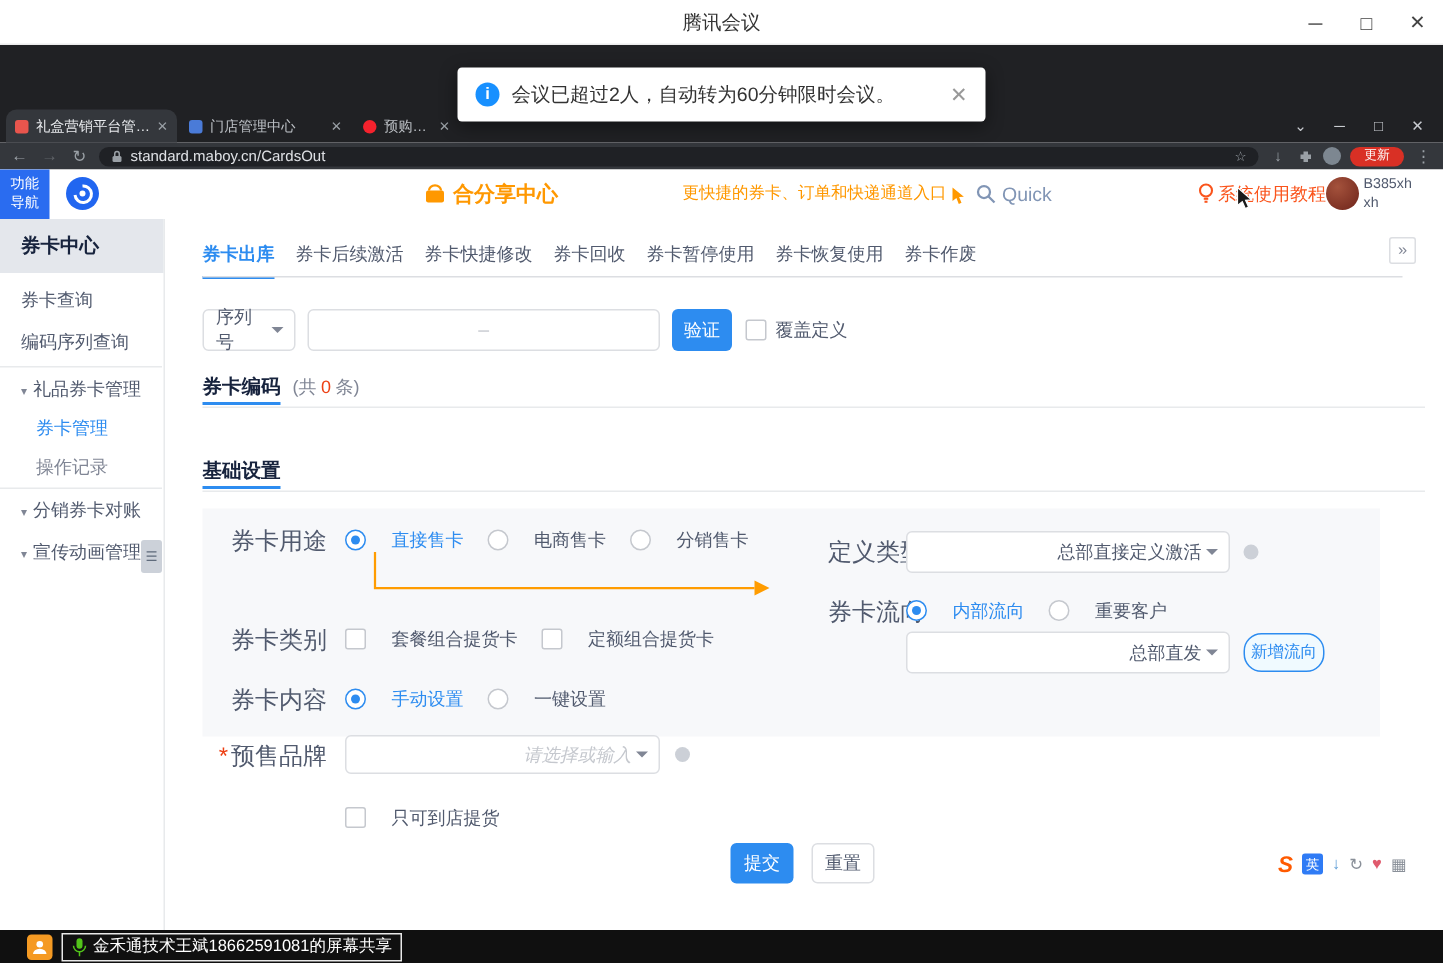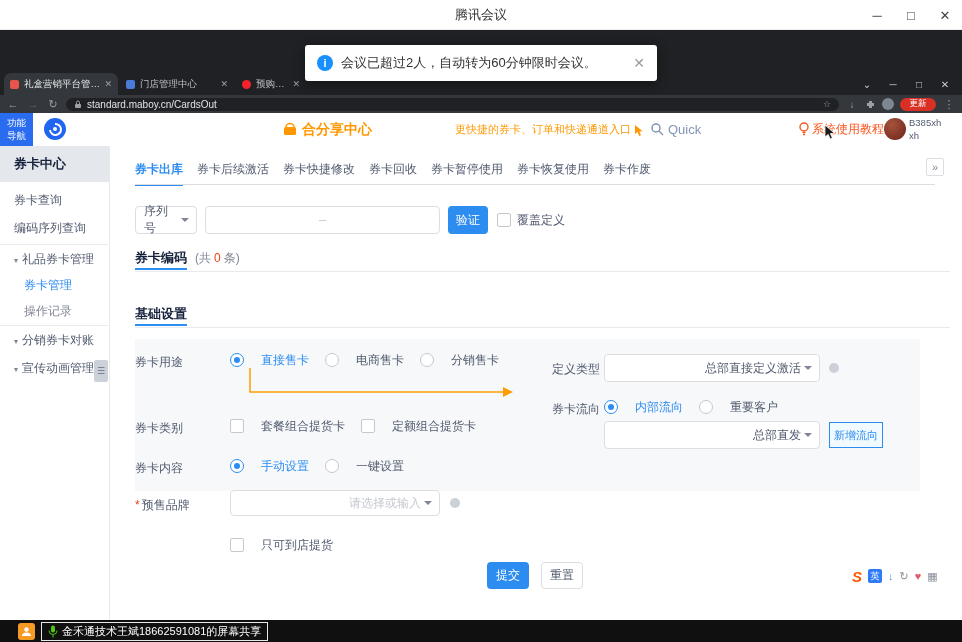--- a/index.html
+++ b/index.html
@@ -54,32 +54,32 @@
   .sb-handle{left:94px;top:214px;width:14px;height:22px;background:#ccd1d9;border-radius:2px;color:#5f6b7c;font-size:9px;display:flex;align-items:center;justify-content:center;}
 
   
   .ptabs{left:135px;top:156px;display:flex;gap:14px;}
   .ptab{font-size:12px;line-height:26px;height:28px;color:#515a6e;white-space:nowrap;}
   .ptab.active{color:#2d8cf0;font-weight:600;border-bottom:2px solid #2d8cf0;}
   .hr{height:1px;background:#e8eaec;}
   .hr.tabline{background:#dcdee2;}
   .expand-btn{left:926px;top:158px;width:18px;height:18px;border:1px solid #dcdee2;border-radius:2px;background:#fff;color:#808695;font-size:11px;line-height:16px;text-align:center;}
   .sel-box{background:#fff;border:1px solid #dcdee2;border-radius:4px;font-size:12px;color:#515a6e;display:flex;align-items:center;padding:0 18px 0 8px;justify-content:flex-end;}
-  .sel-box .ph{color:#c5c8ce;}
+  .sel-box .ph{color:#c5c8ce;font-style:italic;}
   .caret{position:absolute;right:7px;top:50%;margin-top:-2px;width:0;height:0;border-left:4px solid transparent;border-right:4px solid transparent;border-top:4px solid #808695;}
   .input-box{background:#fff;border:1px solid #dcdee2;border-radius:4px;text-align:center;font-size:13px;color:#c5c8ce;line-height:26px;}
   .btn-primary{background:#2d8cf0;border-radius:4px;color:#fff;font-size:12px;text-align:center;border:none;}
   .btn-plain{background:#fff;border:1px solid #dcdee2;border-radius:4px;color:#515a6e;font-size:12px;text-align:center;}
-  .btn-ghost{background:#f0faff;border:1px solid #2d8cf0;border-radius:0;color:#2d8cf0;font-size:11px;text-align:center;}
+  .btn-ghost{background:#f0faff;border:1px solid #2d8cf0;border-radius:12px;color:#2d8cf0;font-size:11px;text-align:center;}
   .sec-title{font-size:13px;font-weight:bold;color:#17233d;}
   .count{font-size:12px;color:#808695;}
   .count .red{color:#ed4014;margin:0 3px;}
   .blueline{height:2px;background:#2d8cf0;}
   .panel{background:#f7f8fa;}
-  .flabel{font-size:12px;color:#515a6e;line-height:16px;white-space:nowrap;}
+  .flabel{font-size:16px;color:#515a6e;text-align:right;line-height:16px;white-space:nowrap;}
   .flabel .req{color:#ed4014;margin-right:2px;}
   .row-flex{display:flex;align-items:center;}
   .opt{display:inline-flex;align-items:center;margin-right:16px;}
   .rd{width:14px;height:14px;border-radius:50%;border:1px solid #c5c8ce;background:#fff;margin-right:5px;box-sizing:border-box;position:relative;flex:none;}
   .rd.sel{border-color:#2d8cf0;}
   .rd.sel::after{content:"";position:absolute;left:3px;top:3px;width:6px;height:6px;border-radius:50%;background:#2d8cf0;}
   .ck{width:14px;height:14px;border-radius:2px;border:1px solid #c5c8ce;background:#fff;margin-right:5px;box-sizing:border-box;flex:none;}
   .ol{font-size:12px;color:#515a6e;white-space:nowrap;margin-left:12px;}
   .ol.blue{color:#2d8cf0;}
   .gdot{width:10px;height:10px;border-radius:50%;background:#ccd0d7;}

